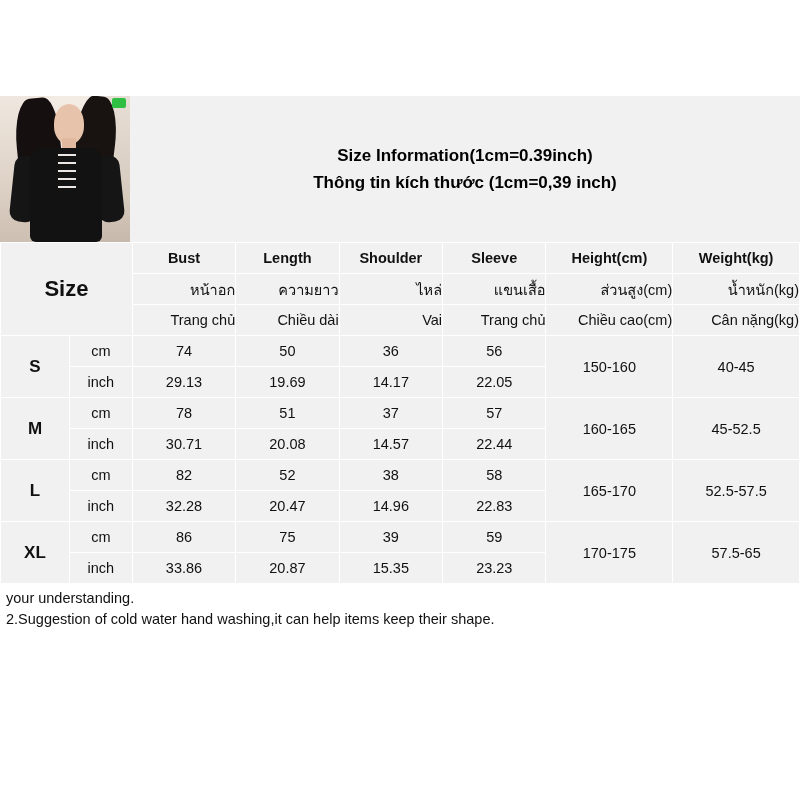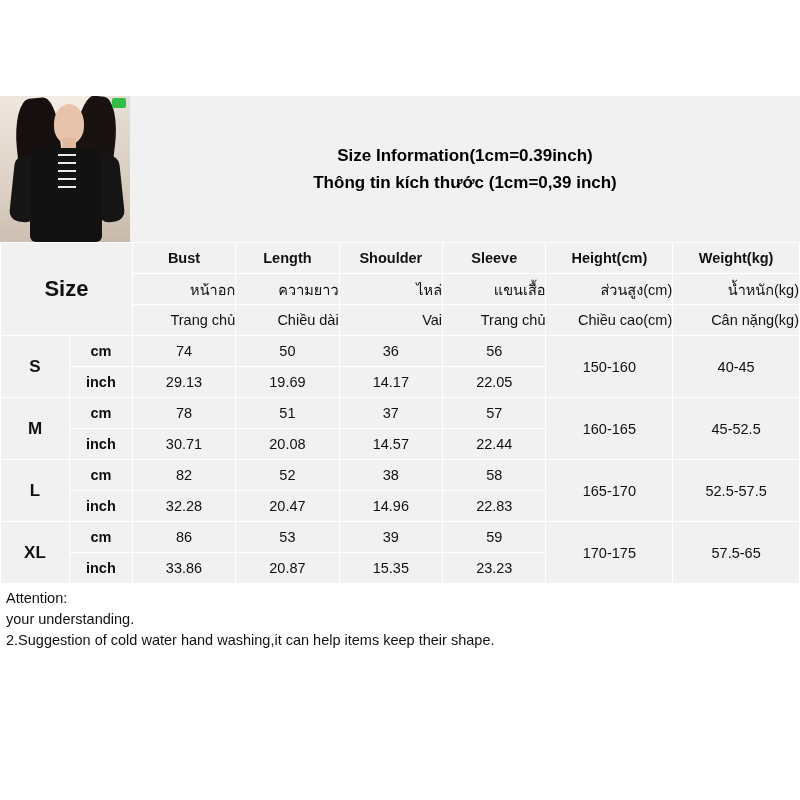--- a/index.html
+++ b/index.html
@@ -183,21 +183,21 @@
   .size-word {
     font-size: 22px;
     font-weight: bold;
     margin-top: 40px;
   }
   .size-letter {
     font-size: 17px;
     font-weight: bold;
   }
   .unit-cell {
-    font-weight: bold;
+    font-weight: normal;
     font-size: 14px;
   }
   .data-cell { height: 30px; margin-top: 40px; }
 
   
   .attention {
     background: #ffffff;
     padding: 4px 6px 0 6px;
     font-size: 14.5px;
     line-height: 21px;
@@ -326,36 +326,35 @@
           <td class="data-cell">32.28</td>
           <td class="data-cell">20.47</td>
           <td class="data-cell">14.96</td>
           <td class="data-cell">22.83</td>
         </tr>
 
         <tr>
           <td rowspan="2"><span class="size-letter">XL</span></td>
           <td class="unit-cell">cm</td>
           <td class="data-cell">86</td>
-          <td class="data-cell">53</td>
+          <td class="data-cell">75</td>
           <td class="data-cell">39</td>
           <td class="data-cell">59</td>
           <td rowspan="2">170-175</td>
           <td rowspan="2">57.5-65</td>
         </tr>
         <tr>
           <td class="unit-cell">inch</td>
           <td class="data-cell">33.86</td>
           <td class="data-cell">20.87</td>
           <td class="data-cell">15.35</td>
           <td class="data-cell">23.23</td>
         </tr>
       </tbody>
     </table>
 
     <div class="attention">
-      <div>Attention:</div>
       <div>your understanding.</div>
       <div>2.Suggestion of cold water hand washing,it can help items keep their shape.</div>
     </div>
 
   </div>
 </div>
 
 </body></html>

